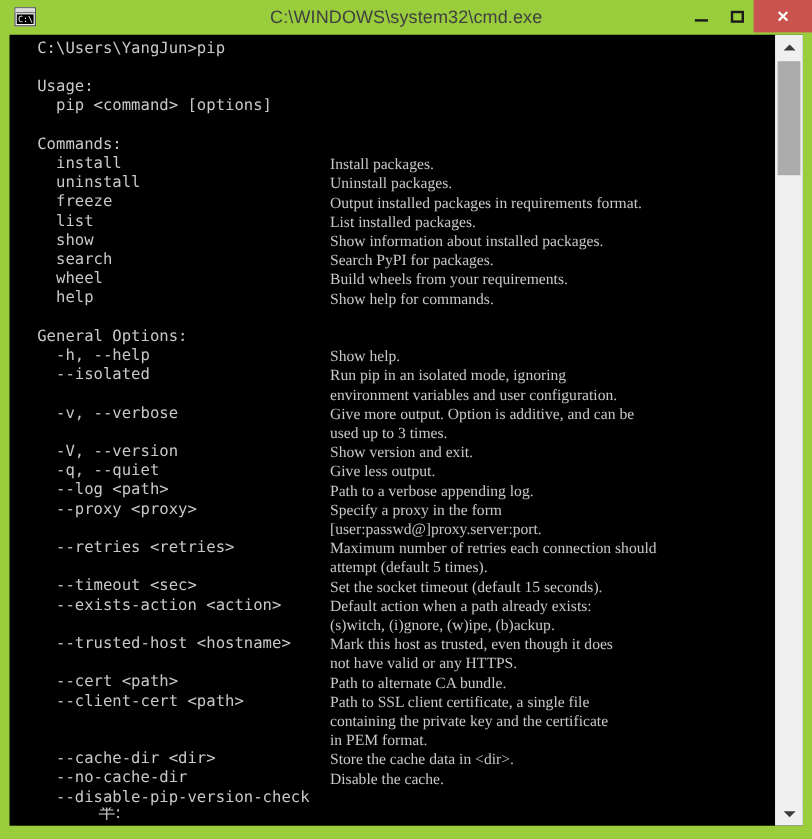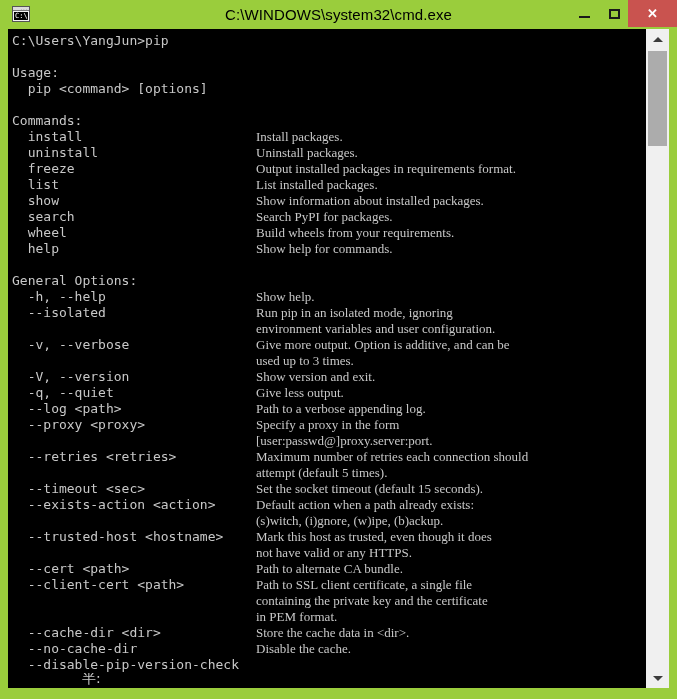--- a/index.html
+++ b/index.html
@@ -70,21 +70,21 @@
     white-space: nowrap;
   }
   #title-text {
     position: absolute;
     left: 0; top: 0;
     width: 677px;
     height: 29px;
     line-height: 29px;
     text-align: center;
     font-size: 15px;
-    color: #000000;
+    color: #404040;
     letter-spacing: 0.1px;
   }
   .winbtn {
     position: absolute;
     top: 0;
     height: 27px;
     background: transparent;
     border: none;
     padding: 0;
     margin: 0;
@@ -144,20 +144,21 @@
     font-size: 13px;
     line-height: 16px;
     padding: 4px 0 0 4px;
     box-sizing: border-box;
     white-space: pre;
   }
   .line {
     height: 16px;
     white-space: pre;
     position: relative;
+    margin-left: 19px;
   }
   .desc {
     position: absolute;
     left: 244px;
     top: 0;
     white-space: pre;
     font-family: Liberation Serif, serif;
   }
   .clip-line {
     height: 16px;

